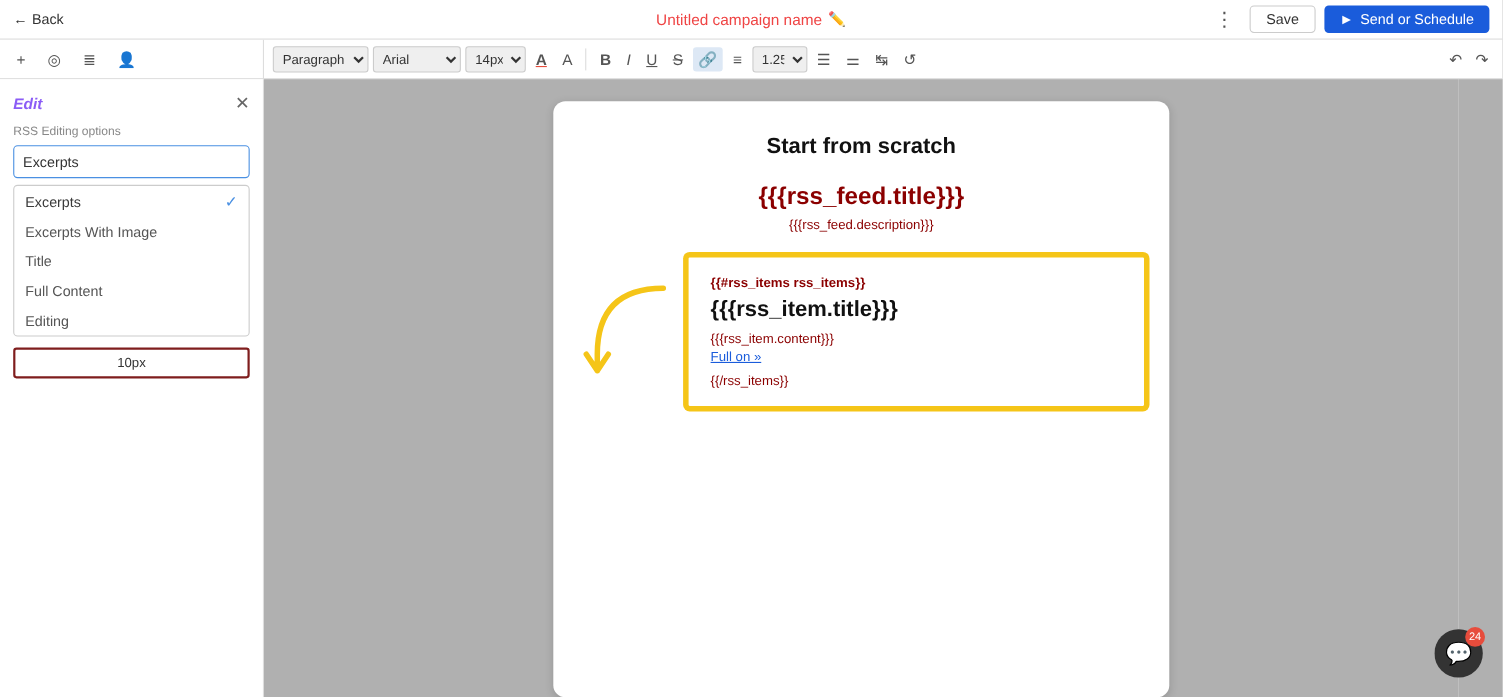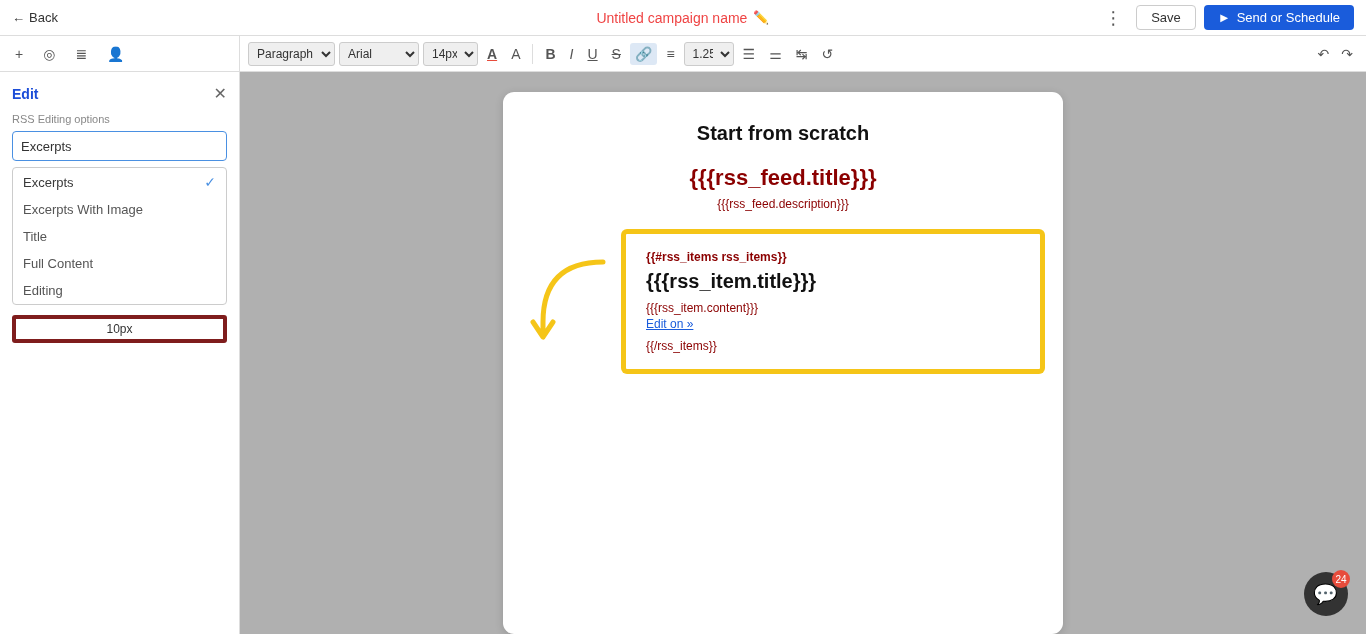--- a/index.html
+++ b/index.html
@@ -72,37 +72,37 @@
       width: 240px;
       background: #fff;
       border-right: 1px solid #ddd;
       padding: 12px;
       flex-shrink: 0;
     }
     .sidebar-header {
       display: flex; align-items: center; justify-content: space-between;
       margin-bottom: 10px;
     }
-    .sidebar-title { font-size: 14px; font-weight: 600; color: #1d4ed8; }
+    .sidebar-title { font-size: 14px; font-weight: 600; color: #8b5cf6; font-style: italic; }
     .close-icon { background: none; border: none; cursor: pointer; font-size: 16px; color: #666; }
     .section-label { font-size: 11px; color: #888; margin-bottom: 6px; font-weight: 500; }
     .rss-input {
       width: 100%; height: 30px; border: 1.5px solid #4a90e2;
       border-radius: 4px; padding: 0 8px; font-size: 13px; color: #333;
       outline: none; margin-bottom: 6px;
     }
     .dropdown-list { border: 1px solid #ccc; border-radius: 4px; background: #fff; margin-bottom: 10px; }
     .dropdown-item {
       padding: 6px 10px; font-size: 13px; color: #555; cursor: pointer;
       display: flex; align-items: center; justify-content: space-between;
     }
     .dropdown-item.active { color: #3a3a3a; font-weight: 500; }
     .check-mark { color: #4a90e2; font-size: 14px; }
     .spacing-input {
-      width: 100%; height: 28px; border: 4px solid #7f1d1d;
+      width: 100%; height: 28px; border: 2px solid #7f1d1d;
       border-radius: 3px; text-align: center; font-size: 12px; color: #333;
       background: #fff;
     }
 
     
     .canvas-area {
       flex: 1;
       background: #b0b0b0;
       display: flex;
       justify-content: center;
@@ -327,21 +327,21 @@
       <div class="arrow-block-container">
 
         <svg class="arrow-svg" viewBox="0 0 100 120">
           <path d="M 80 20 Q 20 20 20 80 L 20 95 L 10 80 M 20 95 L 30 80" stroke="#f5c518" stroke-width="5" fill="none" stroke-linecap="round" stroke-linejoin="round"></path>
         </svg>
 
         <div class="rss-block-wrapper">
           <div class="rss-block-line">{{#rss_items rss_items}}</div>
           <div class="rss-item-title">{{{rss_item.title}}}</div>
           <div class="rss-content-line">{{{rss_item.content}}}</div>
-          <div class="read-on-link">Edit on »</div>
+          <div class="read-on-link">Full on »</div>
           <div class="rss-end-line">{{/rss_items}}</div>
         </div>
       </div>
     </div>
   </div>
 
   <div class="right-panel"></div>
 </div>
 
 <div class="chat-badge">

